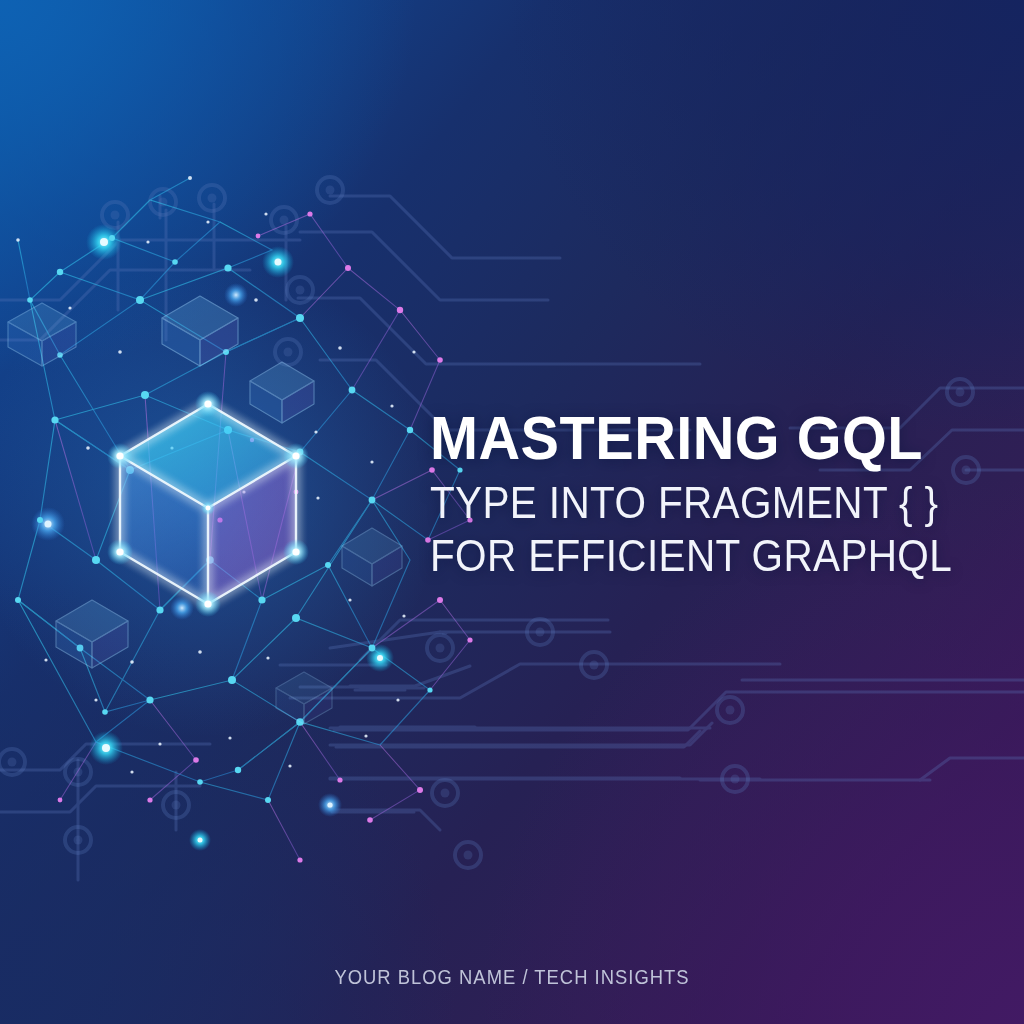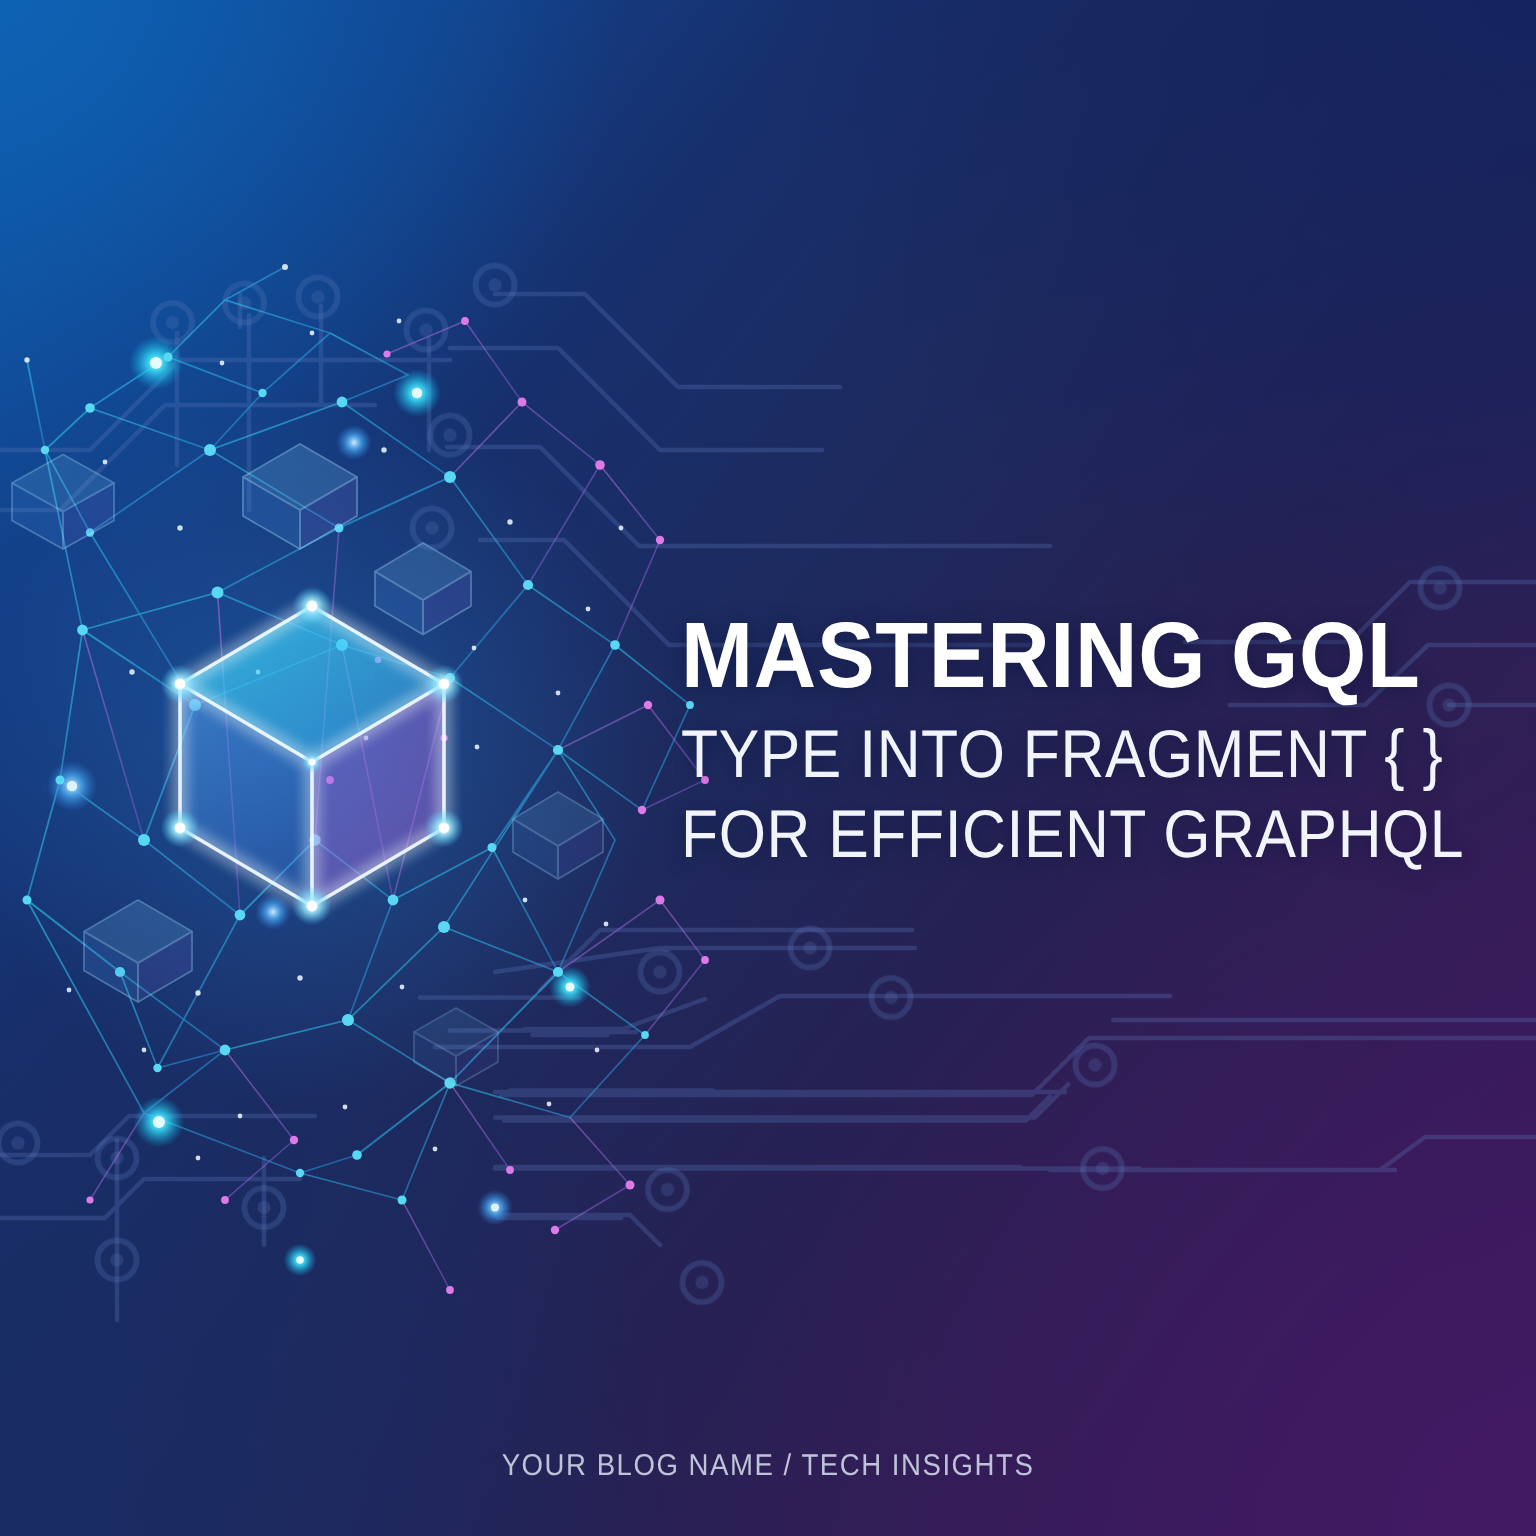--- a/index.html
+++ b/index.html
@@ -55,21 +55,21 @@
   .bg-bloom {
     background: radial-gradient(circle 330px at 205px 500px,
       rgba(40,150,235,0.34) 0%, rgba(40,140,225,0.16) 40%, rgba(40,140,225,0) 72%);
   }
 
   .art { position: absolute; inset: 0; }
 
   
   .text-block {
     position: absolute;
-    left: 454px;
+    left: 430px;
     top: 404px;
     width: 500px;
   }
   .headline {
     margin: 0;
     color: #ffffff;
     font-size: 62px;
     line-height: 68px;
     font-weight: 700;
     letter-spacing: 0.5px;

